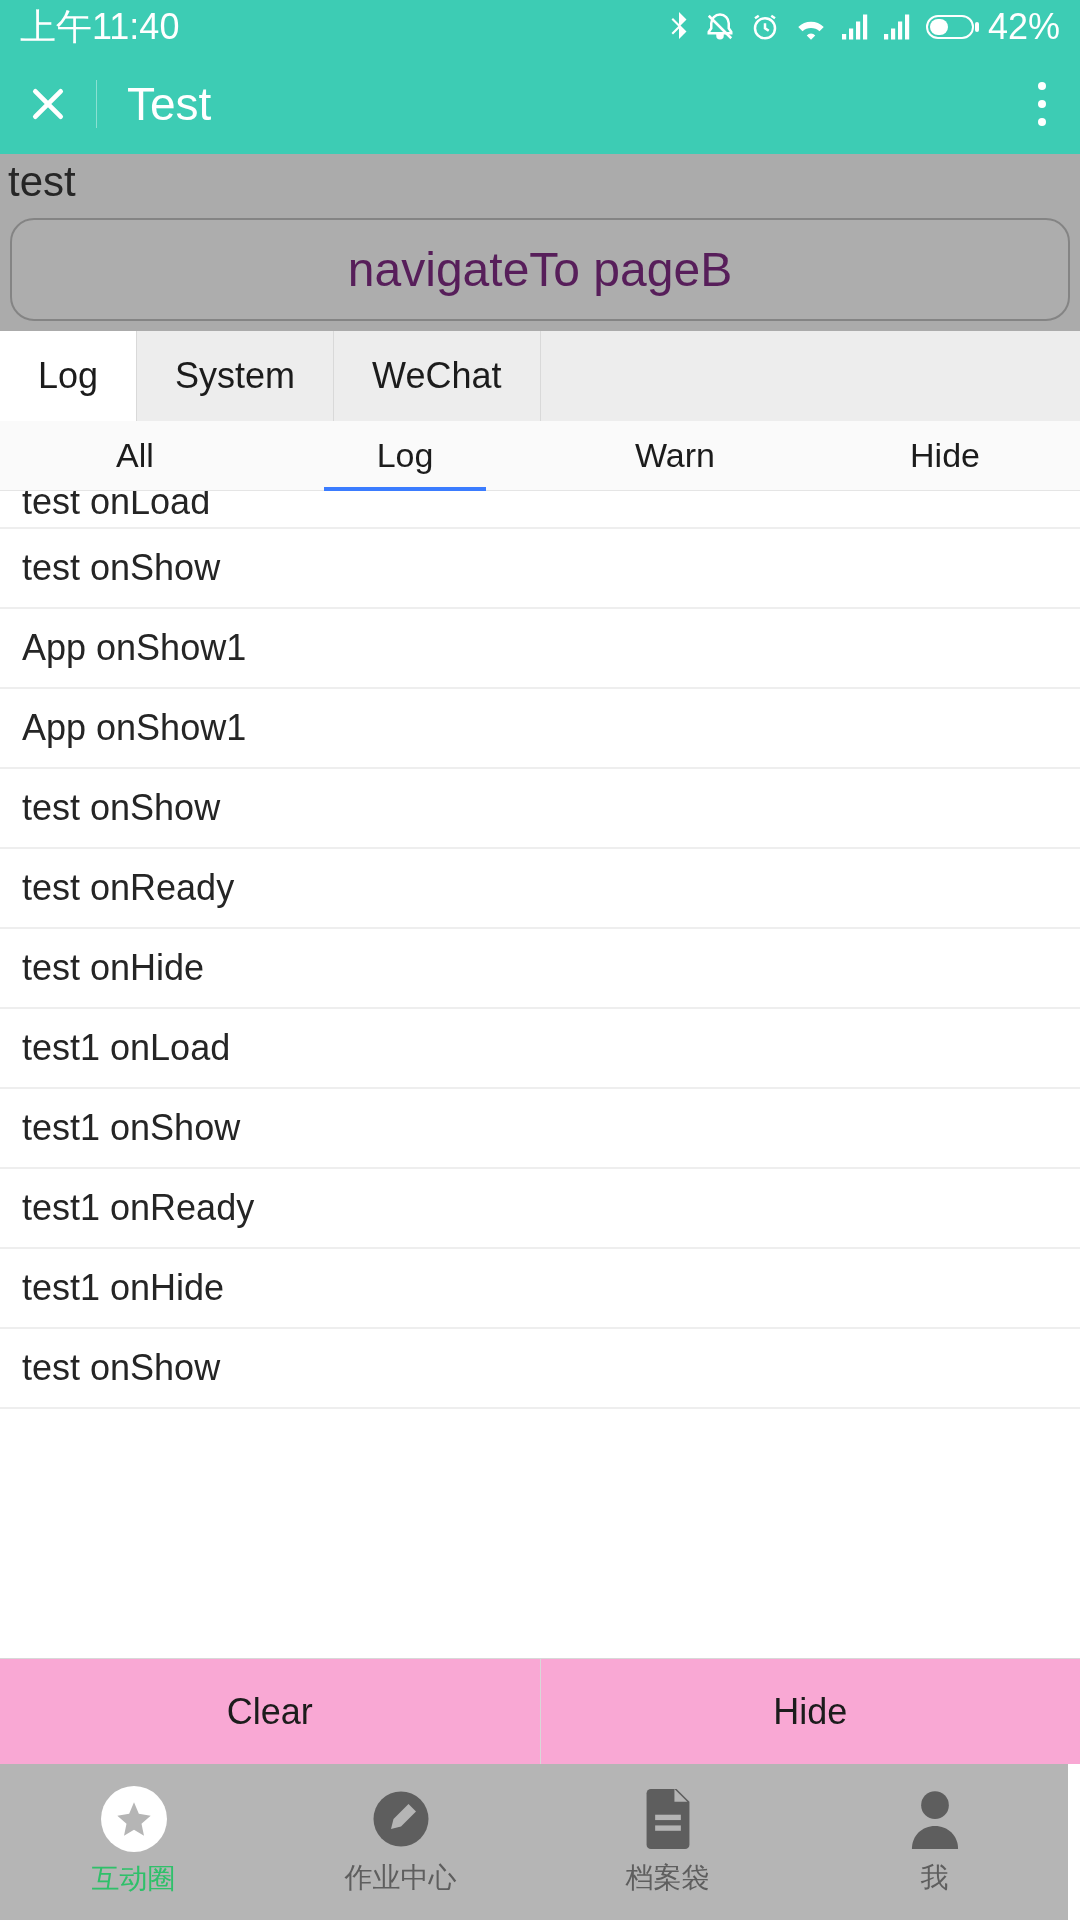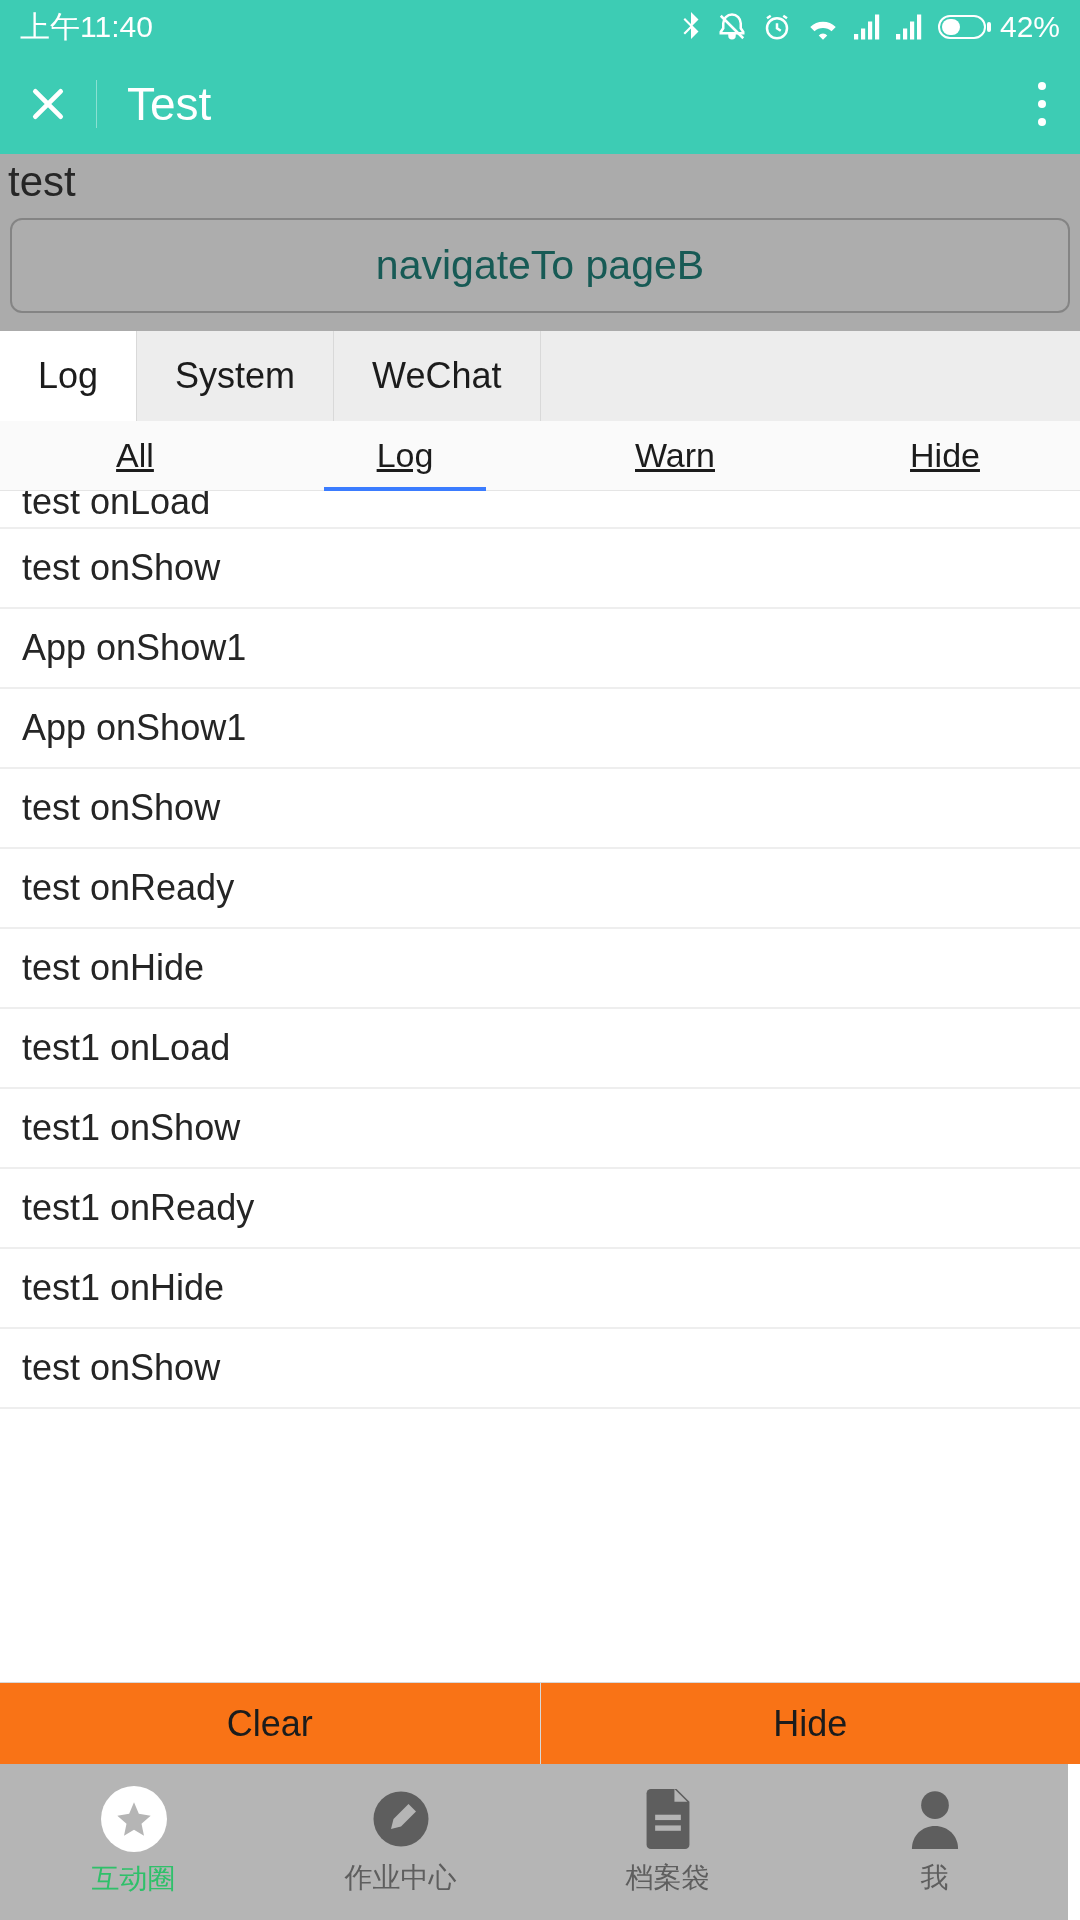--- a/index.html
+++ b/index.html
@@ -16,21 +16,21 @@
       position: relative;
     }
     .status-bar {
       height: 54px;
       background: #3dccb4;
       color: #fff;
       display: flex;
       align-items: center;
       justify-content: space-between;
       padding: 0 20px;
-      font-size: 30px;
+      font-size: 36px;
     }
     .status-left {
       font-weight: 400;
     }
     .status-right {
       display: flex;
       align-items: center;
       gap: 14px;
     }
     .status-right svg {
@@ -101,25 +101,25 @@
       height: 100%;
     }
     .test-label {
       font-size: 42px;
       color: #262626;
       padding: 4px 8px;
     }
     .nav-button {
       margin: 8px 10px;
       border: 2px solid #b6b6b6;
-      border-radius: 12px;
+      border-radius: 24px;
       text-align: center;
       padding: 22px 0;
-      font-size: 41px;
-      color: #0f766e;
+      font-size: 48px;
+      color: #701a75;
       background: #f4f4f4;
     }
     .console-panel {
       position: absolute;
       left: 0;
       right: 0;
       top: 331px;
       bottom: 156px;
       display: flex;
       flex-direction: column;
@@ -151,21 +151,20 @@
     }
     .sub-tab {
       flex: 1;
       display: flex;
       align-items: center;
       justify-content: center;
       font-size: 34px;
       color: #1c1c1c;
       cursor: pointer;
       position: relative;
-      text-decoration: underline;
     }
     .sub-tab.active::after {
       content: "";
       position: absolute;
       bottom: -1px;
       left: 20%;
       right: 20%;
       height: 4px;
       background: #3b7cff;
     }
@@ -183,22 +182,22 @@
       padding-top: 0;
       padding-bottom: 10px;
       line-height: 0.8;
       overflow: hidden;
       height: 38px;
       display: flex;
       align-items: flex-end;
     }
     .action-bar {
       display: flex;
-      height: 82px;
-      background: #f97316;
+      height: 106px;
+      background: #f9a8d4;
       border-top: 1px solid #d8d8d8;
     }
     .action-btn {
       flex: 1;
       display: flex;
       align-items: center;
       justify-content: center;
       font-size: 36px;
       color: #1c1c1c;
       cursor: pointer;

